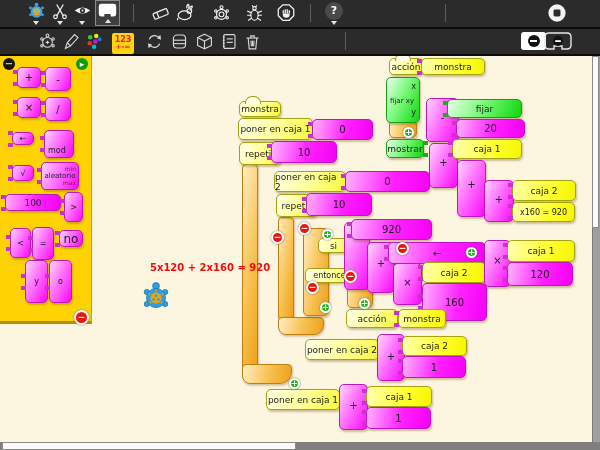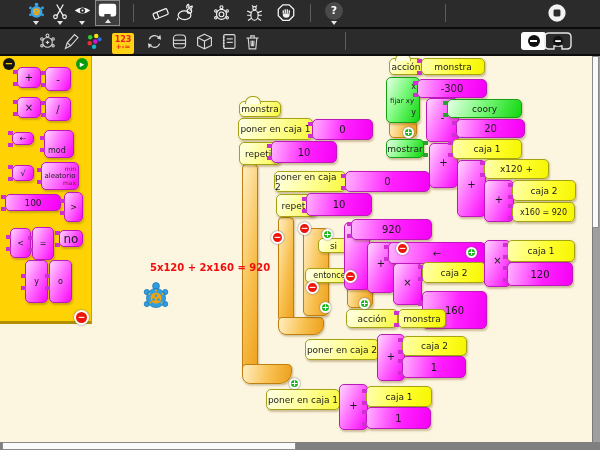--- a/index.html
+++ b/index.html
@@ -160,21 +160,21 @@
 
     <div class="blk yel" style="left:318px;top:182px;width:31px;height:15px;font-size:9px">si</div>
     <div class="blk yel" style="left:305px;top:212px;width:53px;height:15px;font-size:8px">entonces</div>
 
     <div class="blk mag op" style="left:344px;top:166px;width:26px;height:68px;padding-top:9px">=</div>
     <div class="blk magv pl" style="left:351px;top:163px;width:81px;height:21px">920</div>
     <div class="blk mag op" style="left:367px;top:186px;width:28px;height:51px;padding-top:15px">+</div>
     <div class="blk magv pl" style="left:388px;top:186px;width:98px;height:22px">←</div>
     <div class="blk mag op" style="left:393px;top:207px;width:29px;height:42px;padding-top:13px">×</div>
     <div class="blk yelv pl" style="left:422px;top:206px;width:64px;height:21px;font-size:9px">caja 2</div>
-    <div class="blk magv pl" style="left:422px;top:235px;width:65px;height:38px">160</div>
+    <div class="blk magv pl" style="left:422px;top:227px;width:65px;height:38px">160</div>
     <div class="blk mag op" style="left:484px;top:184px;width:27px;height:47px;padding-top:14px">×</div>
     <div class="blk yelv pl" style="left:507px;top:184px;width:68px;height:22px;font-size:9px">caja 1</div>
     <div class="blk magv pl" style="left:507px;top:206px;width:66px;height:24px">120</div>
 
     <div class="blk tan" style="left:347px;top:216px;width:26px;height:36px"></div>
     <div class="blk yel pr" style="left:346px;top:253px;width:52px;height:19px;font-size:9px">acción</div>
     <div class="blk yelv pl" style="left:398px;top:253px;width:48px;height:19px;font-size:9px">monstra</div>
 
     <div class="blk yel pr" style="left:305px;top:283px;width:74px;height:21px;font-size:9px">poner en caja 2</div>
     <div class="blk mag op" style="left:377px;top:278px;width:28px;height:47px;padding-top:16px">+</div>
@@ -186,30 +186,28 @@
     <div class="blk yelv pl" style="left:366px;top:330px;width:66px;height:21px;font-size:9px">caja 1</div>
     <div class="blk magv pl" style="left:366px;top:351px;width:65px;height:22px">1</div>
 
     <div class="blk yel hat" style="left:389px;top:2px;width:34px;height:17px;font-size:9px">acción</div>
     <div class="blk yelv pl" style="left:421px;top:2px;width:64px;height:17px;font-size:9px">monstra</div>
     <div class="blk grn" style="left:386px;top:21px;width:34px;height:46px">
       <span style="position:absolute;right:3px;top:4px;font-size:8px">x</span>
       <span style="position:absolute;left:3px;top:19px;font-size:7px">fijar xy</span>
       <span style="position:absolute;right:3px;bottom:5px;font-size:8px">y</span>
     </div>
-    <div class="blk magv pl" style="left:417px;top:23px;width:70px;height:19px">-300</div>
     <div class="blk mag op" style="left:426px;top:42px;width:33px;height:44px;padding-top:13px">-</div>
-    <div class="blk grn plg" style="left:447px;top:43px;width:75px;height:19px;font-size:9px">coory</div>
+    <div class="blk grn plg" style="left:447px;top:43px;width:75px;height:19px;font-size:9px">fijar</div>
     <div class="blk magv pl" style="left:456px;top:63px;width:69px;height:19px">20</div>
     <div class="blk tan" style="left:389px;top:64px;width:28px;height:18px"></div>
     <div class="blk grn prg" style="left:386px;top:83px;width:38px;height:19px;font-size:9px">mostrar</div>
     <div class="blk mag op" style="left:429px;top:87px;width:29px;height:45px;padding-top:13px">+</div>
     <div class="blk yelv pl" style="left:452px;top:83px;width:70px;height:20px;font-size:9px">caja 1</div>
     <div class="blk mag op" style="left:457px;top:104px;width:29px;height:57px;padding-top:18px">+</div>
-    <div class="blk yelv pl" style="left:484px;top:103px;width:65px;height:20px;font-size:9px">x120 +</div>
     <div class="blk mag op" style="left:484px;top:124px;width:30px;height:42px;padding-top:13px">+</div>
     <div class="blk yelv pl" style="left:512px;top:124px;width:64px;height:21px;font-size:9px">caja 2</div>
     <div class="blk yelv pl" style="left:512px;top:146px;width:63px;height:20px;font-size:8px">x160 = 920</div>
 
     <div class="bdg red" style="left:271px;top:175px;width:13px;height:13px"></div>
     <div class="bdg red" style="left:298px;top:166px;width:13px;height:13px"></div>
     <div class="bdg grn2" style="left:322px;top:173px;width:11px;height:11px"></div>
     <div class="bdg red" style="left:306px;top:225px;width:13px;height:13px"></div>
     <div class="bdg red" style="left:344px;top:214px;width:13px;height:13px"></div>
     <div class="bdg grn2" style="left:359px;top:242px;width:11px;height:11px"></div>

